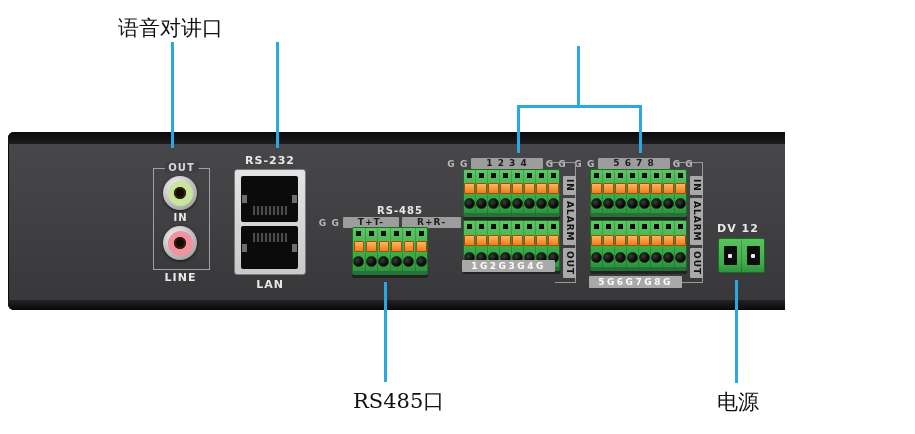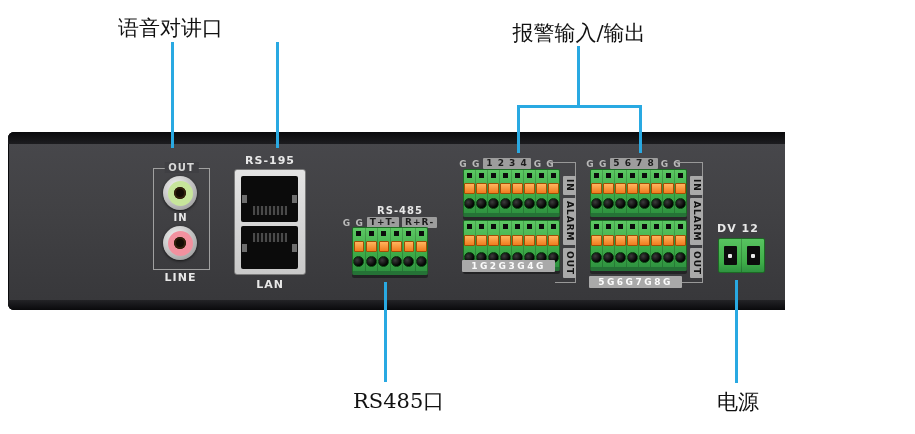--- a/index.html
+++ b/index.html
@@ -51,21 +51,21 @@
   .tcell:last-child{border-right:none;}
   .tpin{width:5px;height:5px;background:#0c0c0c;}
   .tlever{width:74%;height:9px;border:1px solid #a14d05;border-radius:1px;
           background:linear-gradient(180deg,#ffb55e,var(--lever-orange,#f07c1e));}
   .thole{width:9px;height:9px;border-radius:50%;border:1px solid #07350c;
          background:radial-gradient(circle at 35% 35%,#3c3c3c,#000 72%);}
   
   .pinrow{position:absolute;display:flex;align-items:center;justify-content:center;gap:3px;
           font-size:9px;font-weight:bold;letter-spacing:1px;white-space:nowrap;}
   .pinrow .gg{color:#b9b9b9;}
-  .pinrow .plate{background:#9d9d9d;color:#1d1d1d;padding:0 3px;line-height:11px;border-radius:1px;}
+  .pinrow .plate{background:#9d9d9d;color:#1d1d1d;padding:0 15px;line-height:11px;border-radius:1px;}
   .strip{position:absolute;background:#a9a9a9;color:#fbfbfb;font-size:9px;font-weight:bold;
          letter-spacing:2.5px;text-align:center;line-height:12px;height:12px;border-radius:1px;}
   .vbadges{position:absolute;display:flex;flex-direction:column;justify-content:space-between;
            align-items:center;z-index:3;}
   .vbadge{writing-mode:vertical-rl;background:#a9a9a9;color:#121212;font-size:9px;
           font-weight:bold;letter-spacing:1px;padding:3px 1px;border-radius:1px;line-height:11px;}
   .gline{position:absolute;background:#989898;z-index:2;}
   
   .pblock{position:absolute;display:flex;border:1px solid #1c6a24;border-radius:2px;
           background:linear-gradient(180deg,#58c360,var(--terminal-green,#3fae49) 70%,#2f9340);}
@@ -84,21 +84,20 @@
          background:#3e3e44;border-radius:1px;}
   .screw .s1{transform:translate(-50%,-50%) rotate(20deg);}
   .screw .s2{transform:translate(-50%,-50%) rotate(110deg);}
 </style>
 </head>
 <body>
 
 <div class="stage">
 
   <div class="callout" style="left:118px;top:14px;width:104px;">语音对讲口</div>
-  <div class="callout" style="left:503px;top:19px;width:152px;">报警输入/输出</div>
 
   <div class="leader v" style="left:171px;top:42px;height:106px;"></div>
   <div class="leader v" style="left:276px;top:42px;height:106px;"></div>
   <div class="leader v" style="left:577px;top:46px;height:62px;"></div>
   <div class="leader h" style="left:517px;top:105px;width:125px;"></div>
   <div class="leader v" style="left:517px;top:105px;height:48px;"></div>
   <div class="leader v" style="left:639px;top:105px;height:48px;"></div>
 
   <div class="leader v" style="left:384px;top:282px;height:100px;"></div>
   <div class="leader v" style="left:735px;top:280px;height:103px;"></div>
@@ -120,21 +119,21 @@
         </span>
     </div>
     <div class="ptext" style="left:145px;top:80px;width:55px;font-size:10px;">IN</div>
     <div class="jack pink" style="left:155px;top:94px;">
       <span class="ring">
           <span class="hole"></span>
         </span>
     </div>
     <div class="ptext" style="left:140px;top:139px;width:65px;font-size:11px;">LINE</div>
 
-    <div class="ptext" style="left:222px;top:22px;width:80px;font-size:11px;">RS-195</div>
+    <div class="ptext" style="left:222px;top:22px;width:80px;font-size:11px;">RS-232</div>
     <div class="rj-bezel" style="left:226px;top:37px;width:70px;height:104px;">
       <div class="rj45 up" style="left:6px;top:6px;width:57px;height:46px;">
         <span class="comb"></span>
         <span class="latch l"></span>
         <span class="latch r"></span>
       </div>
       <div class="rj45 down" style="left:6px;top:56px;width:57px;height:43px;">
         <span class="comb"></span>
         <span class="latch l"></span>
         <span class="latch r"></span>

